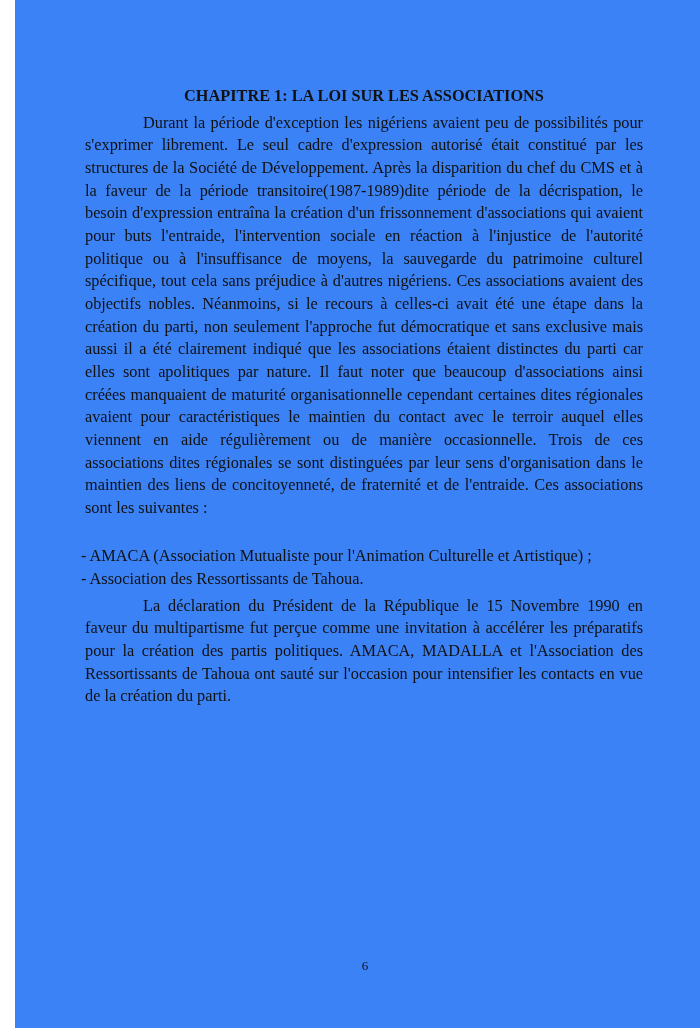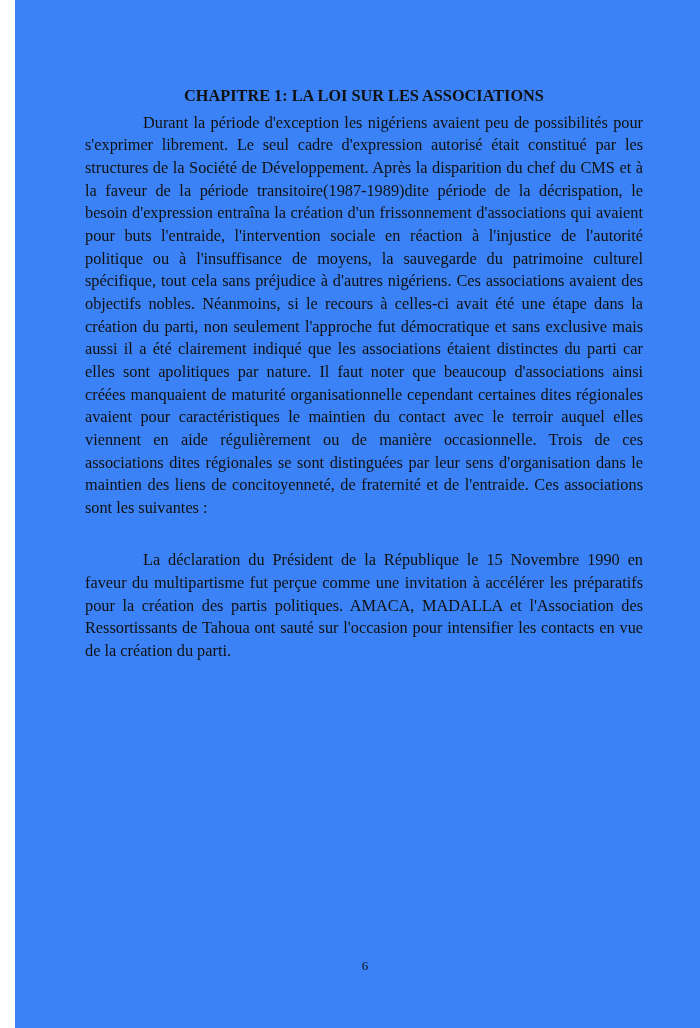--- a/index.html
+++ b/index.html
@@ -24,16 +24,18 @@
   }
 </style>
 </head>
 <body>
 
 <div class="page">
   <div class="content">
     <p class="title">CHAPITRE 1: LA LOI SUR LES ASSOCIATIONS</p>
     <p class="para">Durant la période d'exception les nigériens avaient peu de possibilités pour s'exprimer librement. Le seul cadre d'expression autorisé était constitué par les structures de la Société de Développement. Après la disparition du chef du CMS et à la faveur de la période transitoire(1987-1989)dite période de la décrispation, le besoin d'expression entraîna la création d'un frissonnement d'associations qui avaient pour buts l'entraide, l'intervention sociale en réaction à l'injustice de l'autorité politique ou à l'insuffisance de moyens, la sauvegarde du patrimoine culturel spécifique, tout cela sans préjudice à d'autres nigériens. Ces associations avaient des objectifs nobles. Néanmoins, si le recours à celles-ci avait été une étape dans la création du parti, non seulement l'approche fut démocratique et sans exclusive mais aussi il a été clairement indiqué que les associations étaient distinctes du parti car elles sont apolitiques par nature. Il faut noter que beaucoup d'associations ainsi créées manquaient de maturité organisationnelle cependant certaines dites régionales avaient pour caractéristiques le maintien du contact avec le terroir auquel elles viennent en aide régulièrement ou de manière occasionnelle. Trois de ces associations dites régionales se sont distinguées par leur sens d'organisation dans le maintien des liens de concitoyenneté, de fraternité et de l'entraide. Ces associations sont les suivantes :</p>
     <div class="gap"></div>
+    <p class="list-item">- AMACA (Association Mutualiste pour l'Animation Culturelle et Artistique) ;</p>
+    <p class="list-item">- Association des Ressortissants de Tahoua.</p>
     <p class="para">La déclaration du Président de la République le 15 Novembre 1990 en faveur du multipartisme fut perçue comme une invitation à accélérer les préparatifs pour la création des partis politiques. AMACA, MADALLA et l'Association des Ressortissants de Tahoua ont sauté sur l'occasion pour intensifier les contacts en vue de la création du parti.</p>
   </div>
   <div class="page-number">6</div>
 </div>
 
 </body></html>

